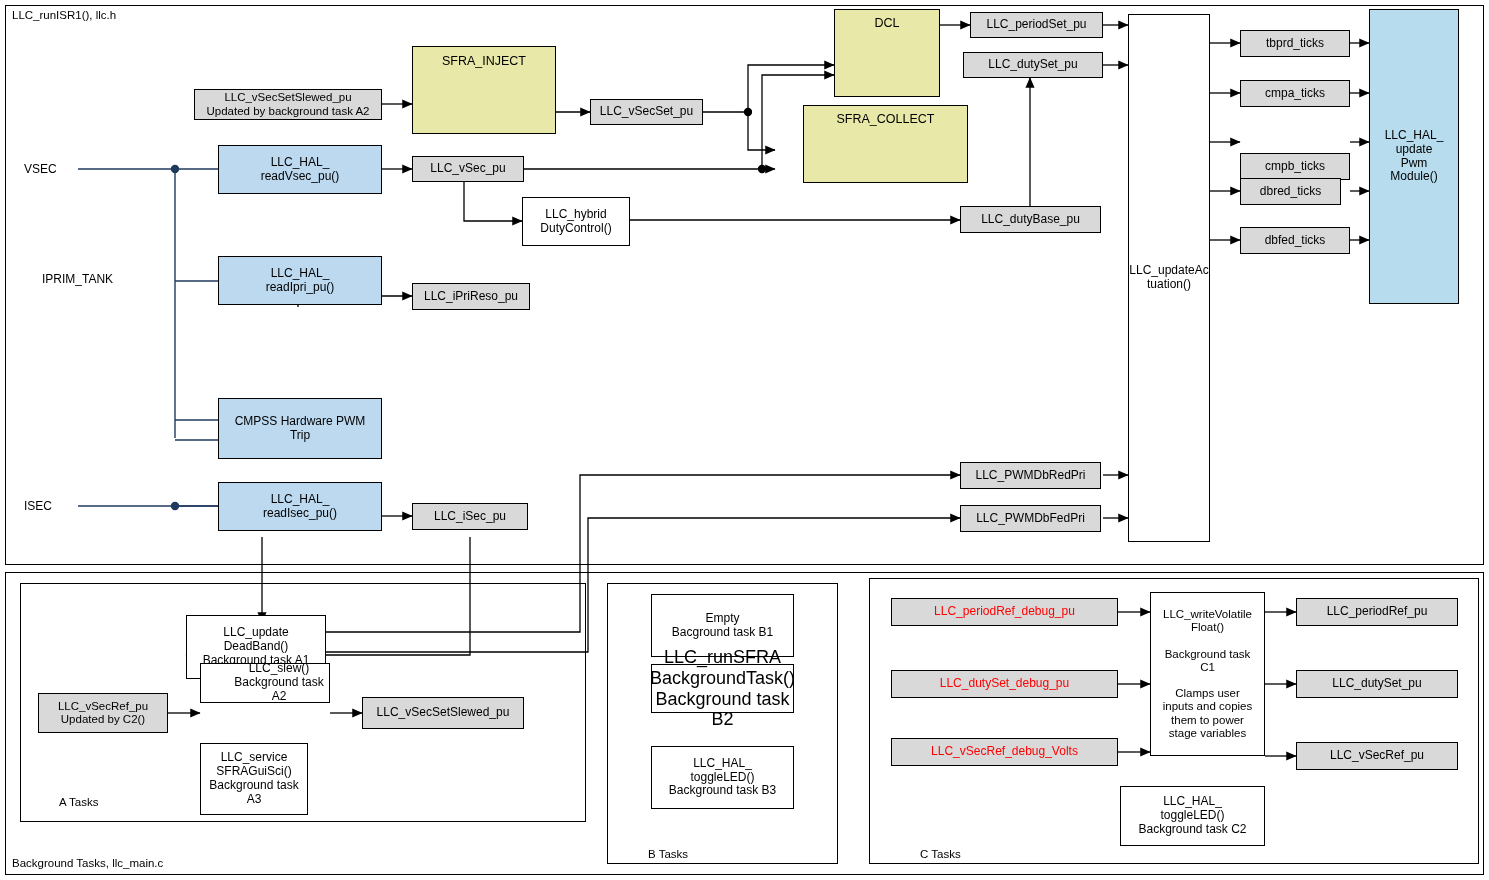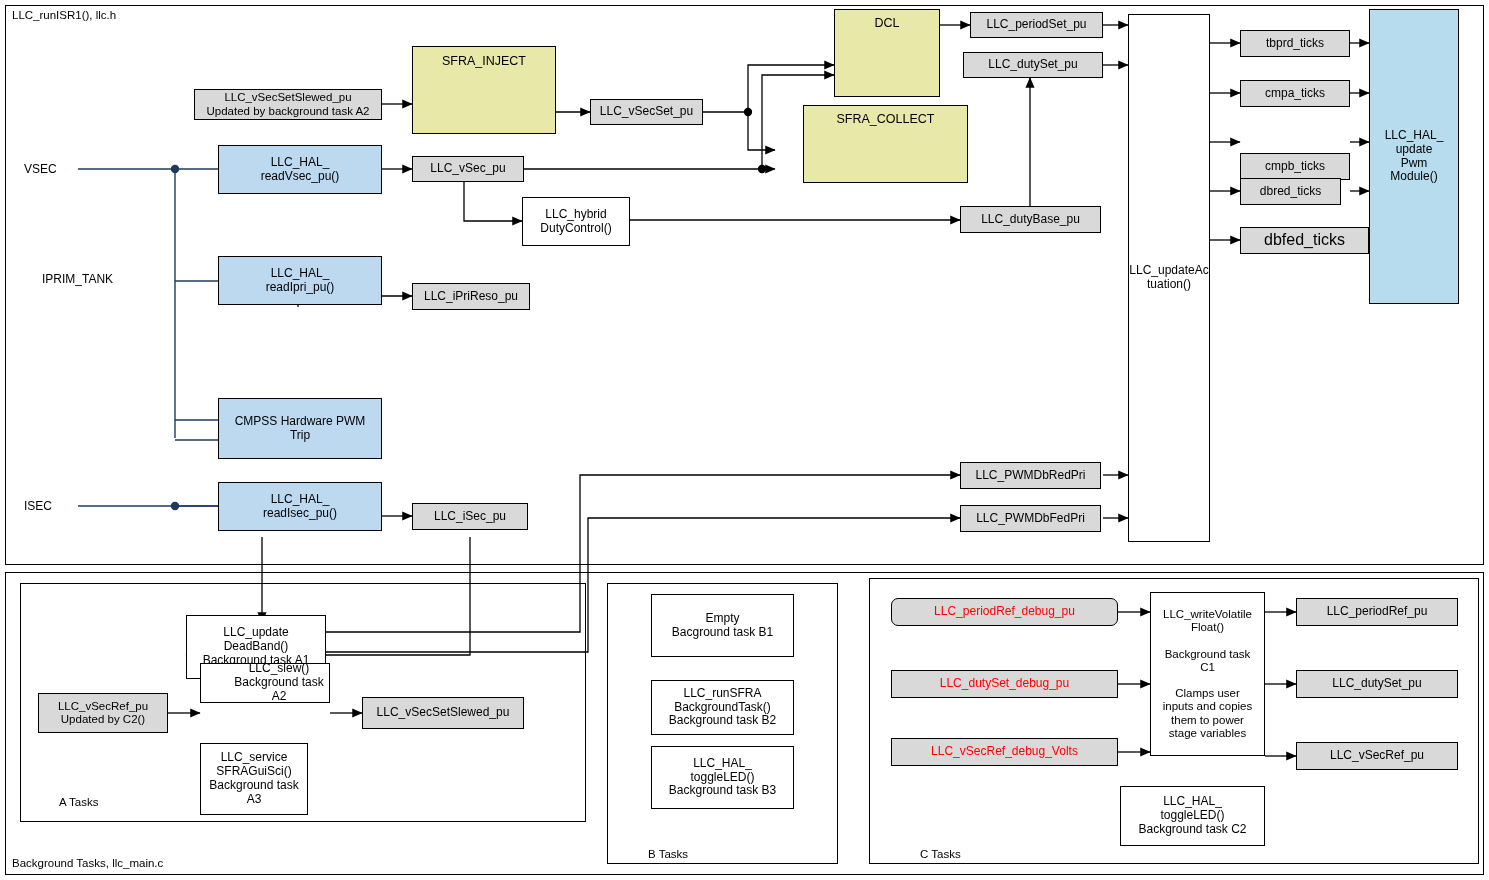--- a/index.html
+++ b/index.html
@@ -158,21 +158,21 @@
   <div class="box gray" style="left:960px;top:462px;width:141px;height:27px;font-size:12px;">LLC_PWMDbRedPri</div>
   <div class="box gray" style="left:960px;top:505px;width:141px;height:27px;font-size:12px;">LLC_PWMDbFedPri</div>
 
   <div class="box white" style="left:1128px;top:14px;width:82px;height:528px;font-size:12px;white-space:pre-line;">LLC_updateAc
 tuation()</div>
 
   <div class="box gray" style="left:1240px;top:30px;width:110px;height:27px;font-size:12px;">tbprd_ticks</div>
   <div class="box gray" style="left:1240px;top:80px;width:110px;height:27px;font-size:12px;">cmpa_ticks</div>
   <div class="box gray" style="left:1240px;top:129px;width:110px;height:27px;font-size:12px;margin-top:24px;">cmpb_ticks</div>
   <div class="box gray" style="left:1240px;top:178px;width:101px;height:27px;font-size:12px;">dbred_ticks</div>
-  <div class="box gray" style="left:1240px;top:227px;width:129px;height:27px;font-size:16px;">dbfed_ticks</div>
+  <div class="box gray" style="left:1240px;top:227px;width:110px;height:27px;font-size:12px;">dbfed_ticks</div>
 
   <div class="box lightblue" style="left:1369px;top:9px;width:90px;height:295px;font-size:12px;white-space:pre-line;">LLC_HAL_
 update
 Pwm
 Module()</div>
 
   <div class="box white" style="left:186px;top:615px;width:140px;height:64px;font-size:12px;white-space:pre-line;">LLC_update
 DeadBand()
 Background task A1</div>
   <div class="box gray" style="left:38px;top:693px;width:130px;height:40px;font-size:11.5px;white-space:pre-line;">LLC_vSecRef_pu
@@ -180,28 +180,28 @@
   <div class="box white" style="left:200px;top:663px;width:130px;height:40px;font-size:12px;white-space:pre-line;padding-left:28px;">LLC_slew()
 Background task A2</div>
   <div class="box gray" style="left:362px;top:697px;width:162px;height:32px;font-size:12px;">LLC_vSecSetSlewed_pu</div>
   <div class="box white" style="left:200px;top:743px;width:108px;height:72px;font-size:12px;white-space:pre-line;">LLC_service
 SFRAGuiSci()
 Background task
 A3</div>
 
   <div class="box white" style="left:651px;top:594px;width:143px;height:63px;font-size:12px;white-space:pre-line;">Empty
 Bacground task B1</div>
-  <div class="box white" style="left:651px;top:680px;width:143px;height:55px;font-size:12px;white-space:pre-line;">LLC_runSFRA
+  <div class="box white" style="left:651px;top:664px;width:143px;height:49px;font-size:18px;white-space:pre-line;">LLC_runSFRA
 BackgroundTask()
 Background task B2</div>
   <div class="box white" style="left:651px;top:746px;width:143px;height:63px;font-size:12px;white-space:pre-line;">LLC_HAL_
 toggleLED()
 Background task B3</div>
 
-  <div class="box gray red-text" style="left:891px;top:598px;width:227px;height:28px;font-size:12px;border-radius:7px;">LLC_periodRef_debug_pu</div>
+  <div class="box gray red-text" style="left:891px;top:598px;width:227px;height:28px;font-size:12px;">LLC_periodRef_debug_pu</div>
   <div class="box gray red-text" style="left:891px;top:738px;width:227px;height:28px;font-size:12px;">LLC_vSecRef_debug_Volts</div>
   <div class="box gray red-text" style="left:891px;top:670px;width:227px;height:28px;font-size:12px;">LLC_dutySet_debug_pu</div>
 
   <div class="box white" style="left:1150px;top:592px;width:115px;height:164px;font-size:11.5px;white-space:pre-line;">LLC_writeVolatile
 Float()
 
 Background task
 C1
 
 Clamps user

